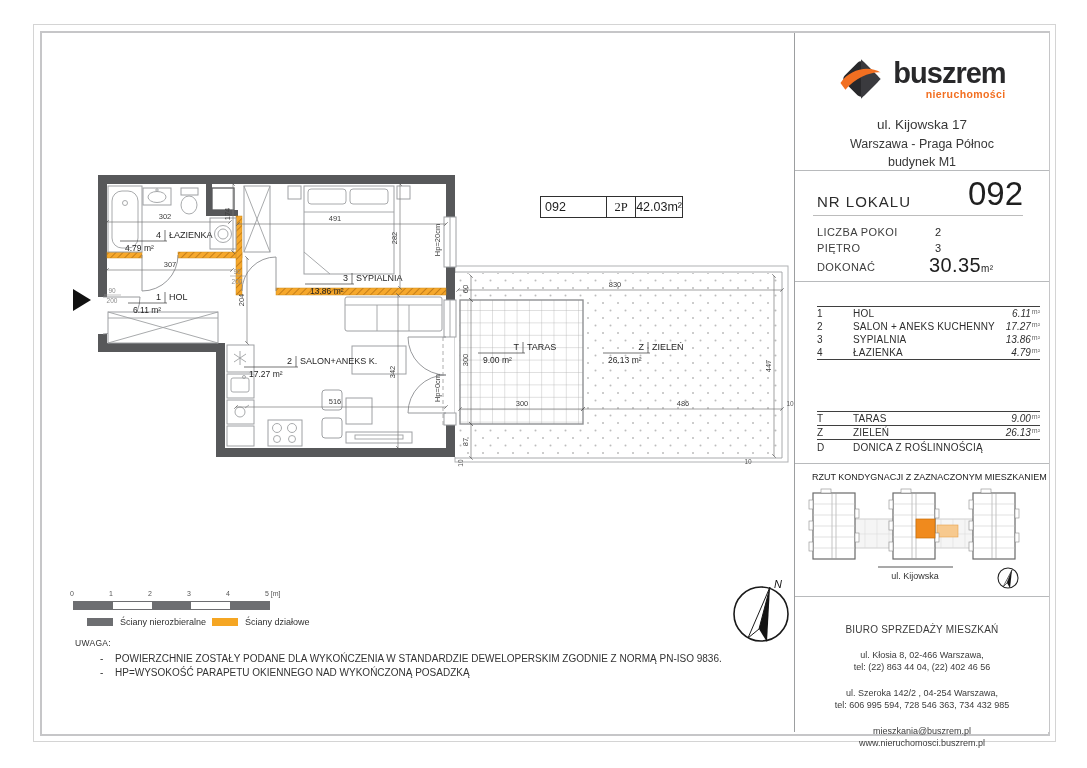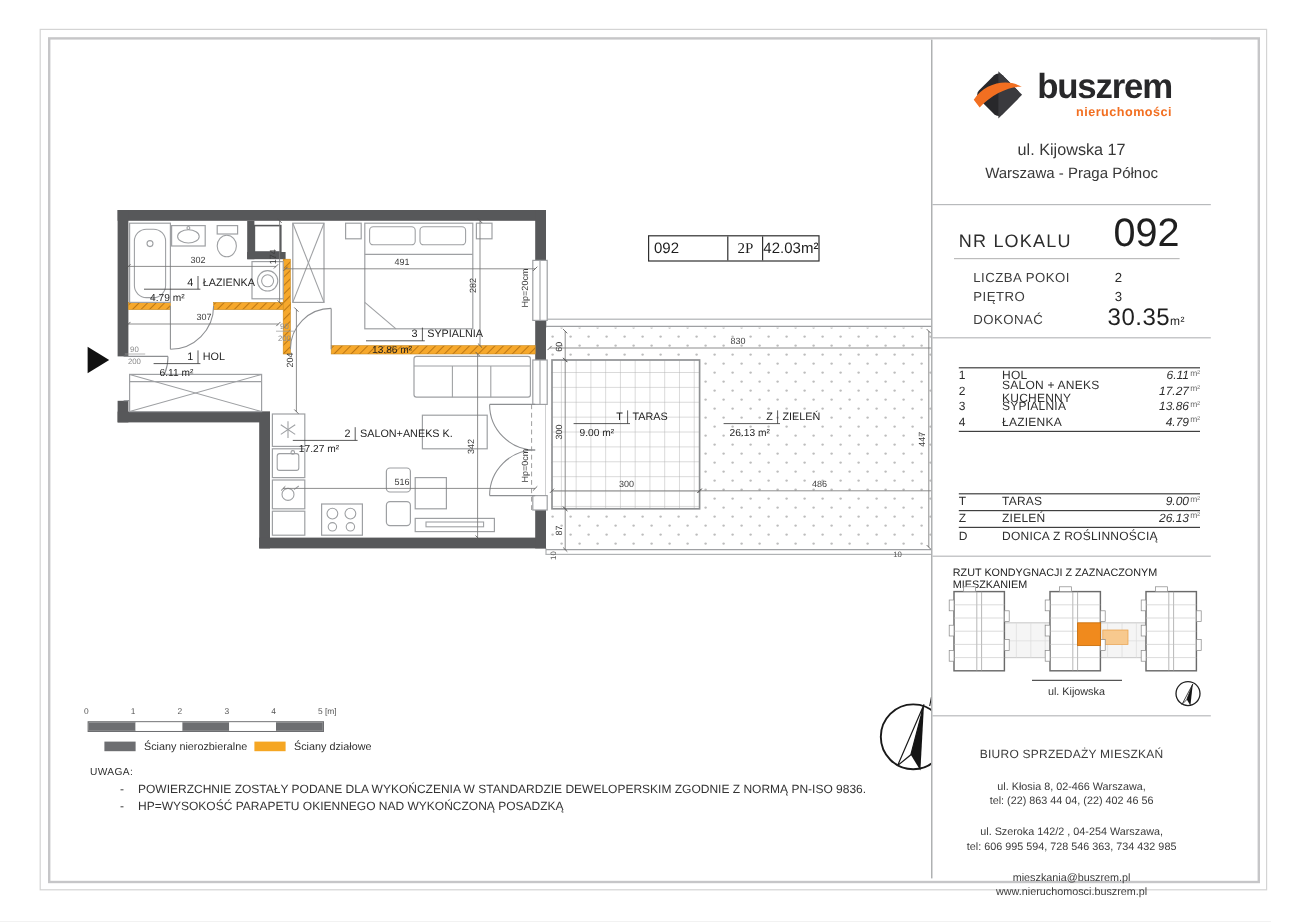--- a/index.html
+++ b/index.html
@@ -32,33 +32,33 @@
   #scalelabels span{position:absolute;top:0;font-size:7px;color:#555;width:30px;}
   #scalebar{left:73px;top:601px;width:195px;height:7px;border:1px solid #6d6e71;display:flex;}
   #scalebar div{width:39px;height:100%;}
   .legend-sw{height:8px;width:26px;}
   .legend-item{position:absolute;display:flex;align-items:center;gap:7px;font-size:9px;color:#2f2f2f;}
   #uwaga{left:75px;top:638px;font-size:8.5px;color:#2f2f2f;letter-spacing:0.3px;}
   #notes{left:100px;top:653px;font-size:10px;color:#333;}
   #notes .nrow{display:flex;margin-bottom:3px;}
   #notes .nrow::before{content:"-";width:15px;}
   
-  #sidebar{left:776px;top:33px;width:232px;height:699px;border-left:1px solid #9c9ea0;background:#fff;}
+  #sidebar{left:794px;top:33px;width:232px;height:699px;border-left:1px solid #9c9ea0;background:#fff;padding-left:22px;}
   .sec{position:absolute;left:0;width:100%;}
   #s2,#s3,#s4,#s5{border-top:1px solid #b8babc;}
   #logo-row{display:flex;justify-content:center;align-items:center;gap:9px;padding-top:23px;}
   #brandcol{line-height:1;}
   #brand{font-size:29px;font-weight:bold;letter-spacing:-1px;color:#28282a;}
   #tagline{font-size:10.5px;font-weight:bold;color:#f26f21;text-align:right;margin-top:1px;letter-spacing:0.4px;}
   #addr{text-align:center;margin-top:13px;color:#383838;line-height:1.45;font-size:12.5px;}
   #addr .a1{font-size:13.5px;}
   #nrlok-label{position:absolute;left:22px;top:22px;font-size:15px;letter-spacing:1px;color:#2c2c2c;}
   #nrlok-num{position:absolute;right:26px;top:4px;font-size:33px;color:#1f1f1f;}
   #nrlok-line{position:absolute;left:18px;right:26px;top:44px;border-top:1px solid #bcbcbc;}
-  .drow{position:absolute;left:22px;right:26px;font-size:11px;color:#3d3d3d;letter-spacing:0.4px;margin-left:12px;}
+  .drow{position:absolute;left:22px;right:26px;font-size:11px;color:#3d3d3d;letter-spacing:0.4px;}
   .drow .dv{position:absolute;left:118px;color:#2a2a2a;}
   #metraz-val{position:absolute;left:112px;top:-7px;font-size:20px;color:#1f1f1f;}
   #metraz-val .u{font-size:10px;}
   .tbl{position:absolute;left:22px;right:9px;border-top:1.3px solid #3f3f3f;border-bottom:1.3px solid #3f3f3f;}
   .trow{display:flex;align-items:center;height:13px;font-size:10px;color:#2e2e2e;}
   .trow .no{width:36px;}
   .trow .nm{flex:1;letter-spacing:0.2px;}
   .trow .ar{text-align:right;font-style:italic;}
   .trow .u{font-size:7px;color:#666;position:relative;top:-2px;margin-left:1px;}
   .tbl2 .trow{border-bottom:1.3px solid #3f3f3f;}
@@ -358,20 +358,21 @@
           <path d="M3,33 C14,16 37,11 52,20 C40,19 21,27 9,41 Z" fill="#f26f21"></path>
         </svg>
         <div id="brandcol">
           <div id="brand">buszrem</div>
           <div id="tagline">nieruchomości</div>
         </div>
       </div>
       <div id="addr">
         <div class="a1">ul. Kijowska 17</div>
         <div>Warszawa - Praga Północ</div>
+        <div>budynek M1</div>
       </div>
     </div>
 
     <div class="sec" id="s2" style="top:137px;height:111px;">
       <div id="nrlok-label">NR LOKALU</div>
       <div id="nrlok-num">092</div>
       <div id="nrlok-line"></div>
       <div class="drow" style="top:55px;">
         <span>LICZBA POKOI</span>
         <span class="dv">2</span>

